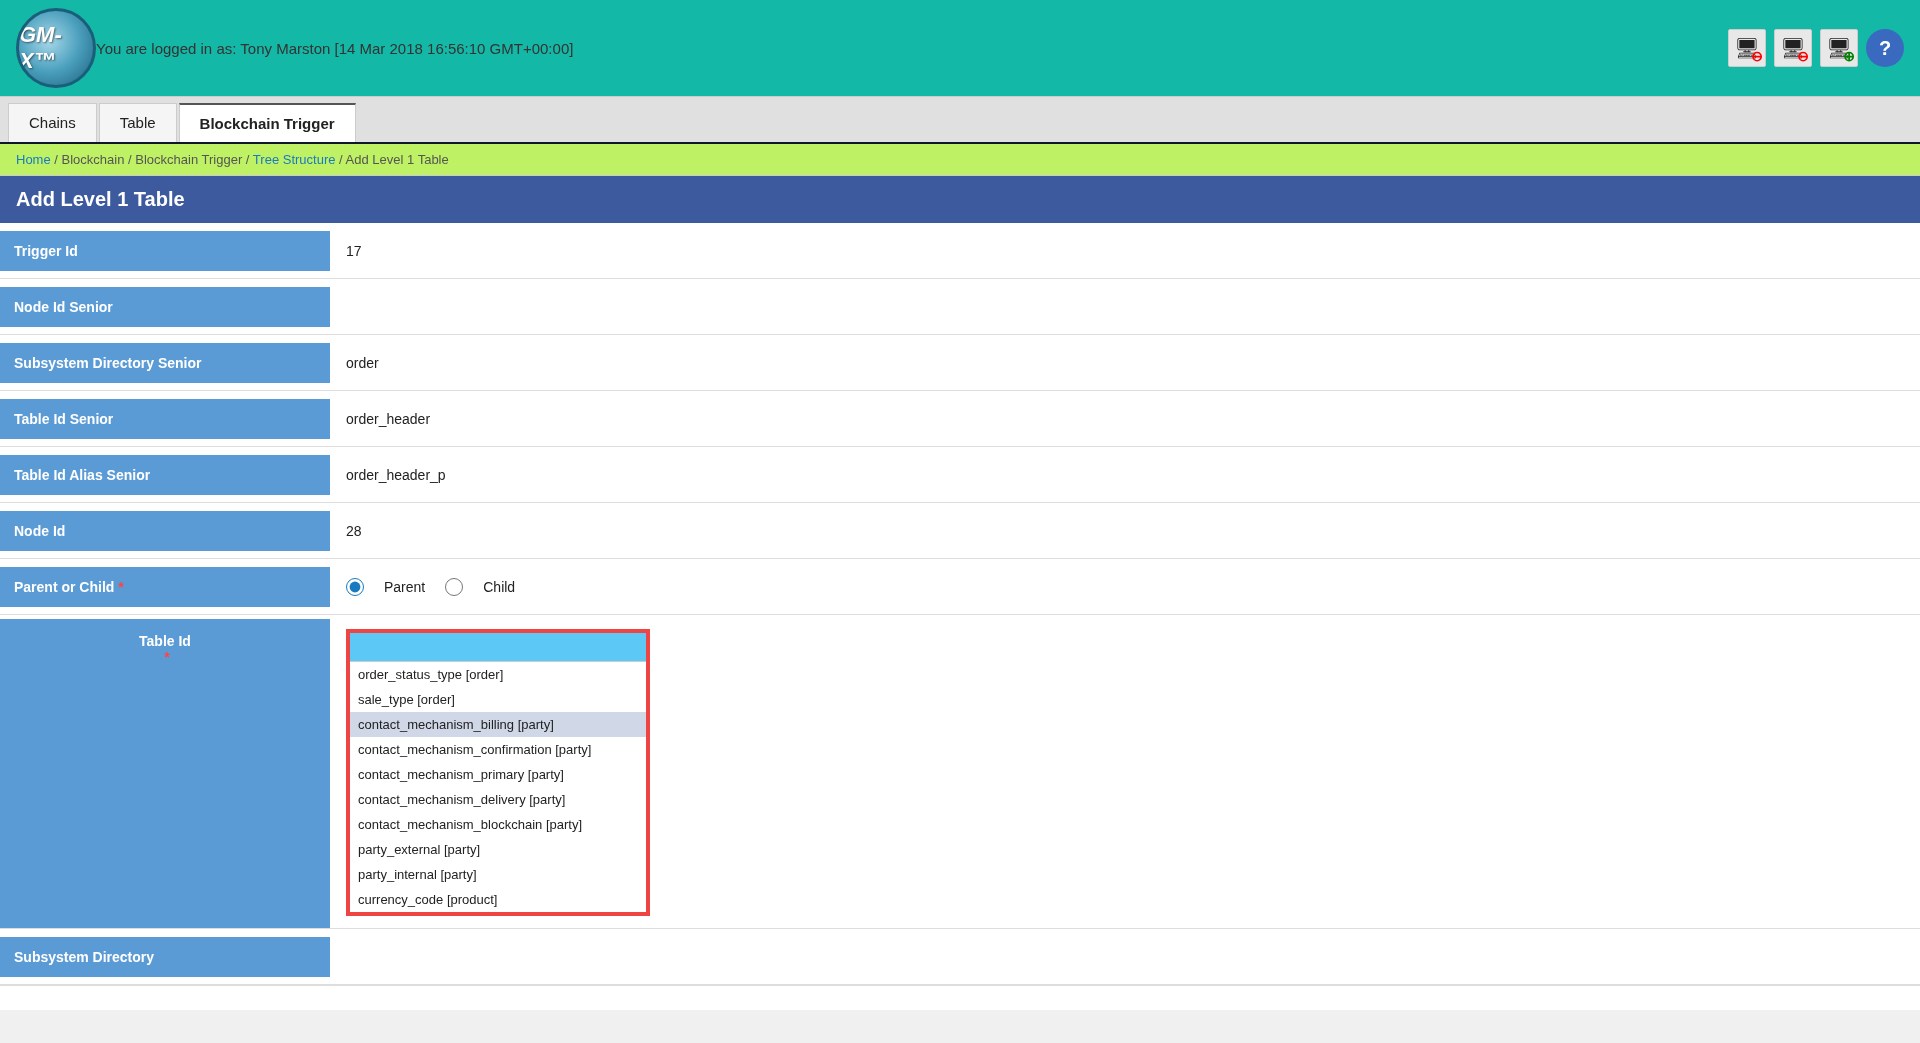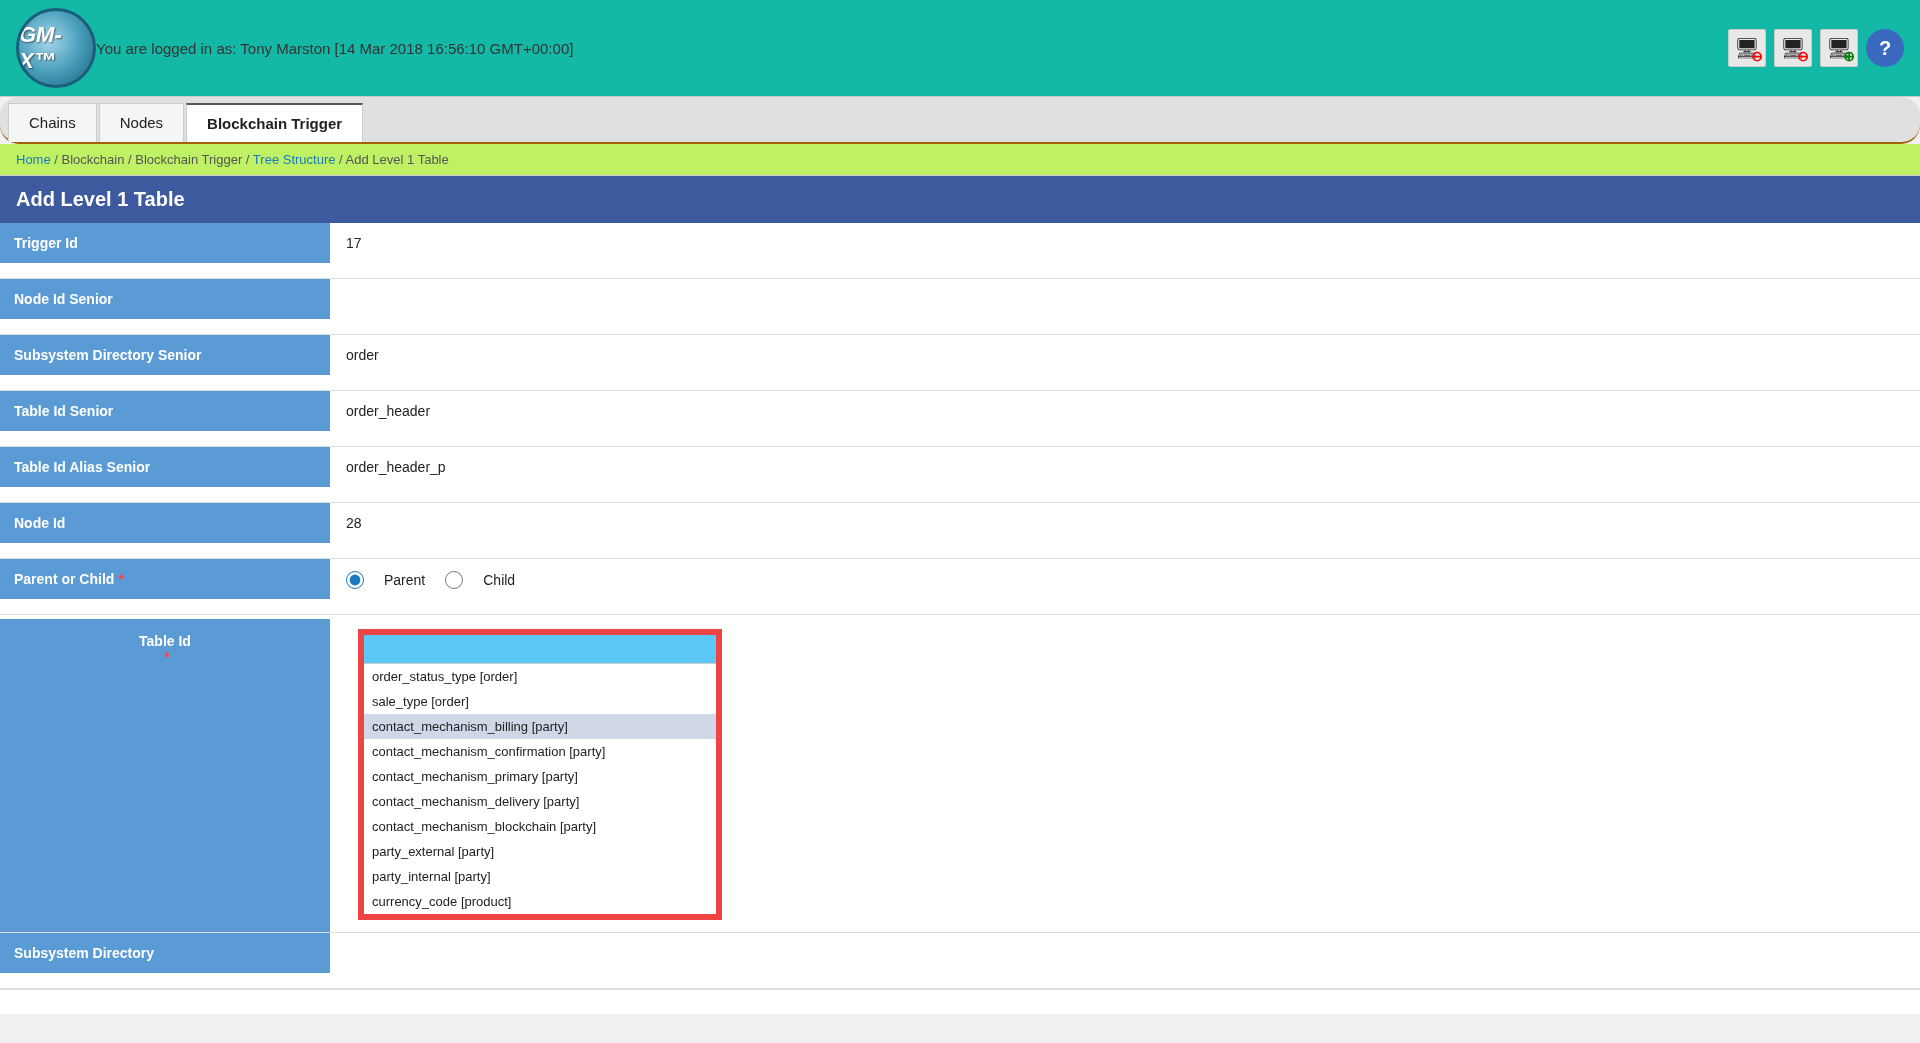--- a/index.html
+++ b/index.html
@@ -8,45 +8,45 @@
     
     .header { background: #14b8a6; display: flex; align-items: center; padding: 8px 16px; border-bottom: 1px solid #ccc; }
     .logo-circle { width: 80px; height: 80px; border-radius: 50%; background: radial-gradient(circle at 40% 40%, #a8d8ea, #4a9fbd, #1a5f7a); border: 3px solid #1a5f7a; display: flex; align-items: center; justify-content: center; font-weight: bold; font-size: 22px; color: #fff; font-style: italic; position: relative; overflow: hidden; }
     .logo-text { z-index: 2; text-shadow: 1px 1px 2px rgba(0,0,0,0.5); }
     .header-info { font-size: 15px; color: #333; flex: 1; }
     .header-icons { display: flex; gap: 8px; align-items: center; }
     .header-icon-btn { width: 38px; height: 38px; border: 1px solid #ccc; background: #e8e8e8; display: flex; align-items: center; justify-content: center; cursor: pointer; font-size: 18px; border-radius: 2px; position: relative; }
     .icon-help { background: #3a6abf; color: #fff; border-radius: 50%; width: 38px; height: 38px; display: flex; align-items: center; justify-content: center; font-weight: bold; font-size: 20px; cursor: pointer; border: none; }
 
     
-    .tabs { background: #e0e0e0; display: flex; padding: 0 16px 0 8px; border-bottom: 2px solid #a16207; border-radius: 19px; }
+    .tabs { background: #e0e0e0; display: flex; padding: 0 16px 0 8px; border-bottom: 2px solid #0f172a; }
     .tab { padding: 10px 20px; cursor: pointer; font-size: 15px; border: 1px solid #ccc; border-bottom: none; background: #f5f5f5; margin-right: 2px; margin-top: 6px; }
     .tab.active { background: #fff; font-weight: bold; border-top: 2px solid #555; }
 
     
     .breadcrumb { background: #bef264; padding: 8px 16px; font-size: 13px; border-bottom: 1px solid #ccc; }
     .breadcrumb a { color: #1a7abf; text-decoration: none; }
     .breadcrumb span { color: #555; }
 
     
     .page-title { background: #3d5a9e; color: #fff; padding: 12px 16px; font-size: 20px; font-weight: bold; }
 
     
     .form-container { background: #fff; padding: 0; }
-    .form-row { display: flex; border-bottom: 1px solid #ddd; min-height: 56px; align-items: flex-start; }
+    .form-row { display: flex; border-bottom: 1px solid #ddd; min-height: 56px; align-items: center; }
     .form-label { background: #5b9bd5; color: #fff; font-weight: bold; width: 330px; min-width: 330px; padding: 12px 14px; display: flex; align-items: center; font-size: 14px; }
     .form-label .required { color: #ff4444; margin-left: 4px; }
     .form-value { flex: 1; padding: 12px 16px; display: flex; align-items: center; background: #fff; }
     .form-value input[type="text"] { border: 1px solid #aaa; padding: 4px 8px; font-size: 14px; width: 200px; }
 
     
     .radio-group { display: flex; gap: 20px; align-items: center; }
     .radio-option { display: flex; align-items: center; gap: 20px; cursor: pointer; }
     .radio-option input[type="radio"] { width: 18px; height: 18px; accent-color: #1a7abf; }
-    .dropdown-box { width: 364px; border: 6px solid #ef4444; background: #fff; margin-left: 12px; }
+    .dropdown-box { width: 304px; border: 4px solid #ef4444; background: #fff; }
     .dropdown-header { background: #5bc8f5; padding: 6px 8px; font-size: 14px; min-height: 28px; }
     .dropdown-list { border-top: 1px solid #ccc; }
     .dropdown-item { padding: 5px 8px; font-size: 13px; cursor: pointer; }
     .dropdown-item.highlighted { background: #d0d8e8; }
 
     
     .bottom-bar { display: flex; align-items: center; padding: 12px 16px; background: #fff; border-top: 1px solid #ddd; gap: 10px; }
     .spacer { flex: 1; }
   </style>
 </head>
@@ -69,21 +69,21 @@
     <div class="header-icon-btn" title="Add window">
       <span style="font-size:20px;">🖥</span>
       <span style="position:absolute;bottom:2px;right:2px;color:green;font-size:14px;font-weight:bold;">⊕</span>
     </div>
     <div class="icon-help">?</div>
   </div>
 </div>
 
 <div class="tabs">
   <div class="tab">Chains</div>
-  <div class="tab">Nodes</div>
+  <div class="tab">Table</div>
   <div class="tab active">Blockchain Trigger</div>
 </div>
 
 <div class="breadcrumb">
   <a href="#">Home</a>
   <span> / </span>
   <span>Blockchain</span>
   <span> / </span>
   <span>Blockchain Trigger</span>
   <span> / </span>

